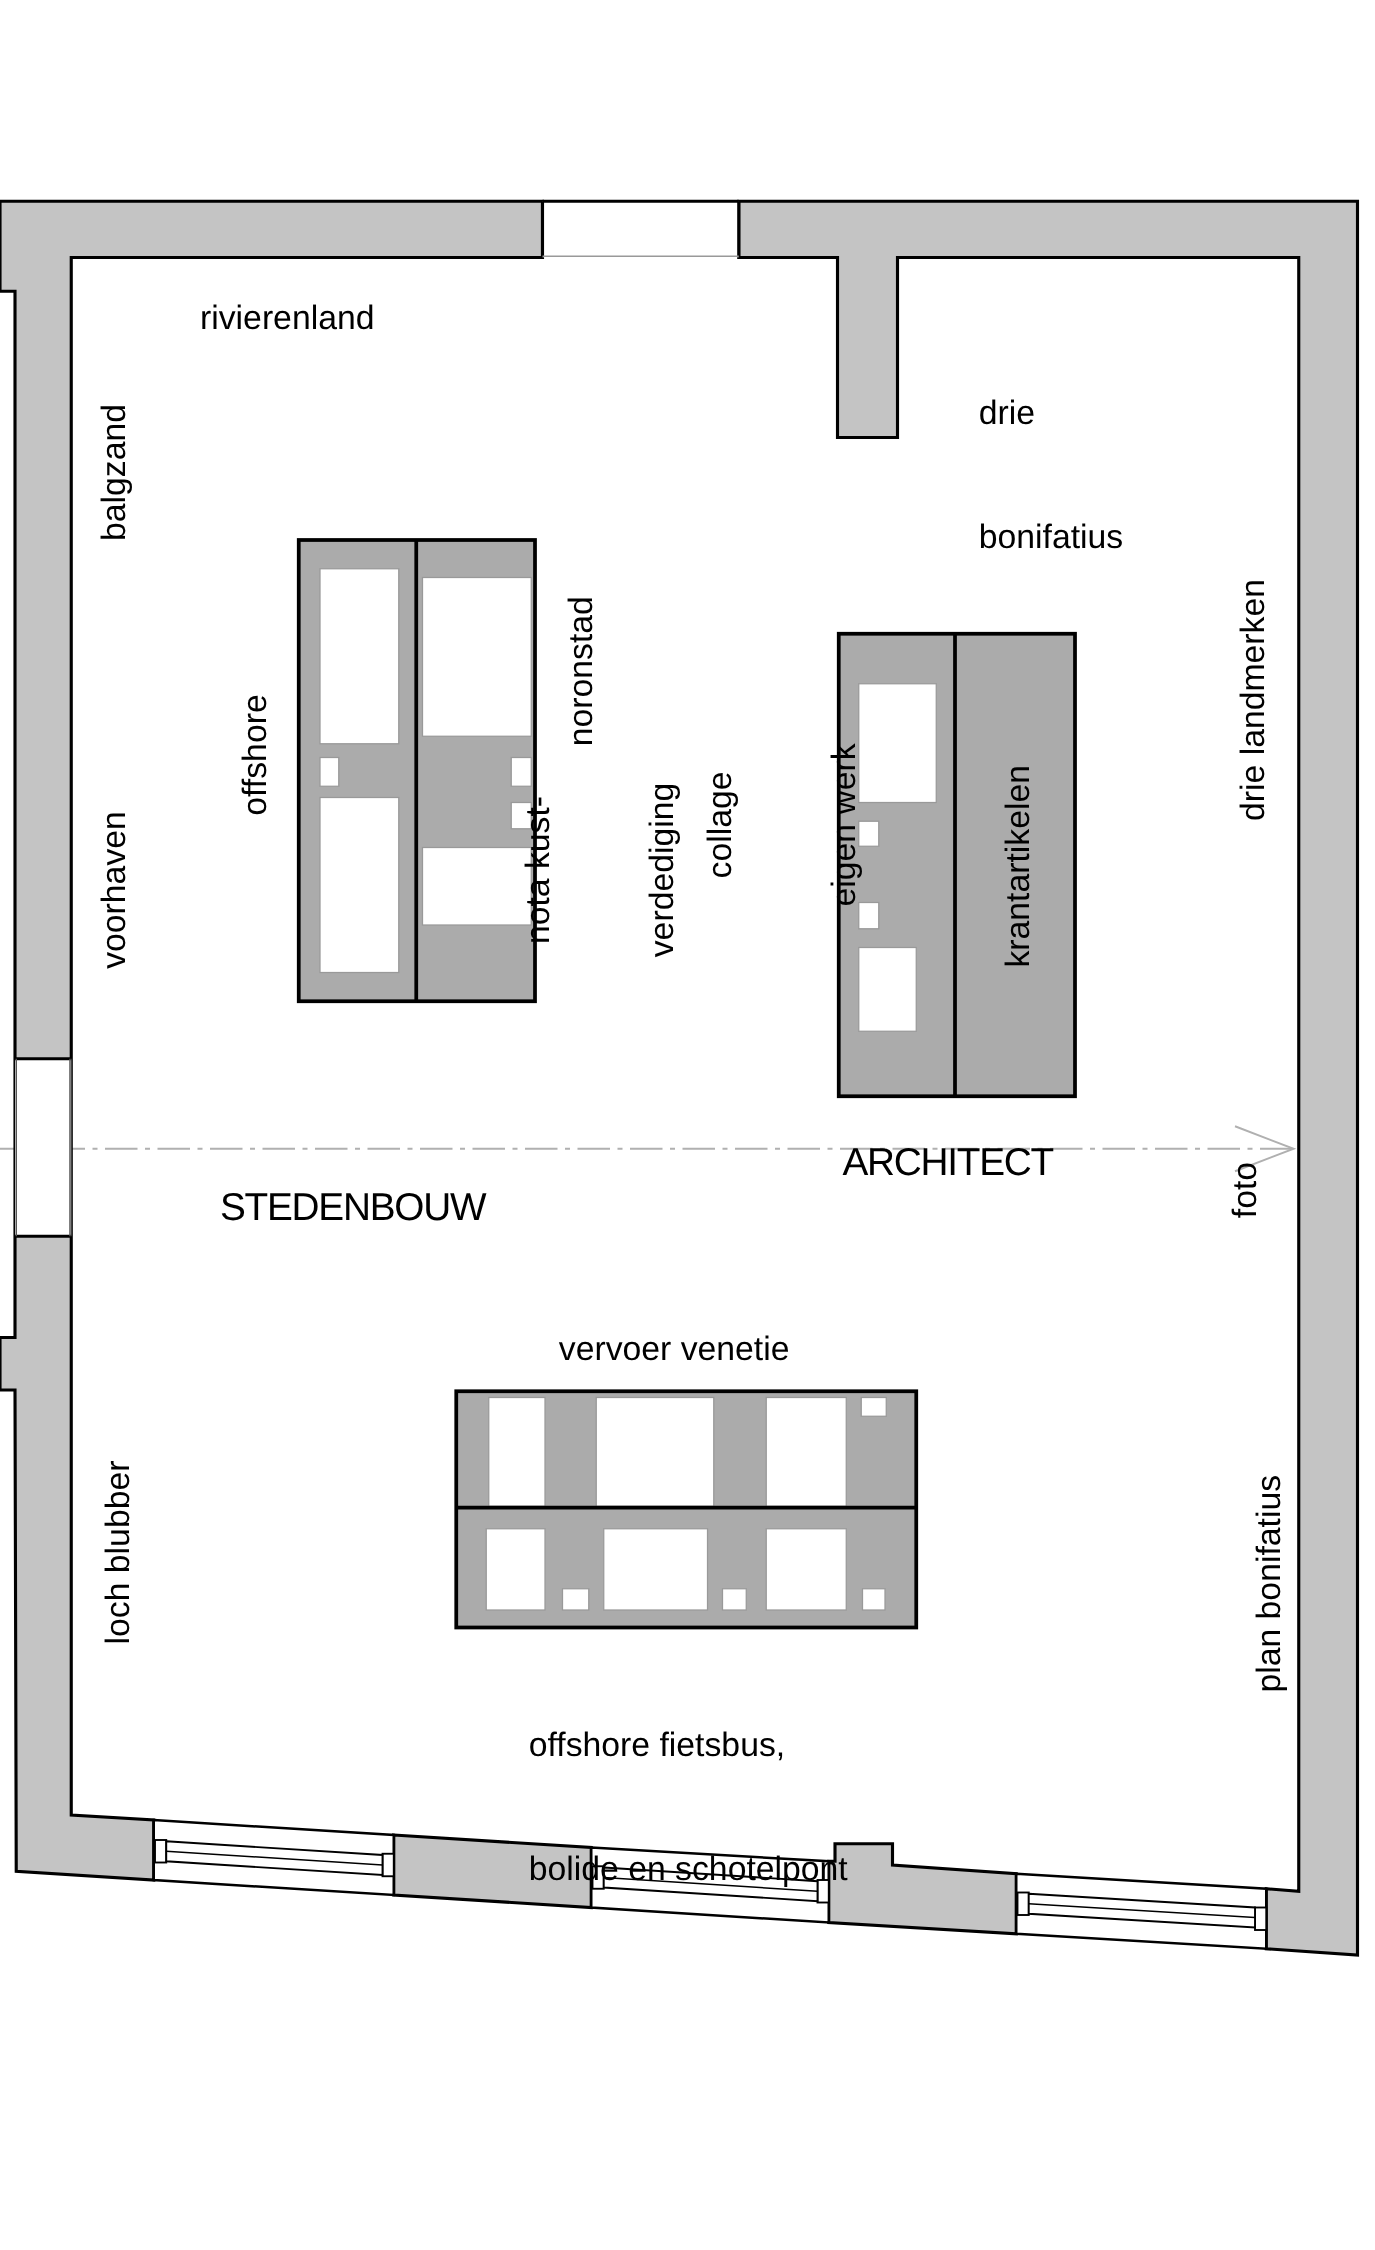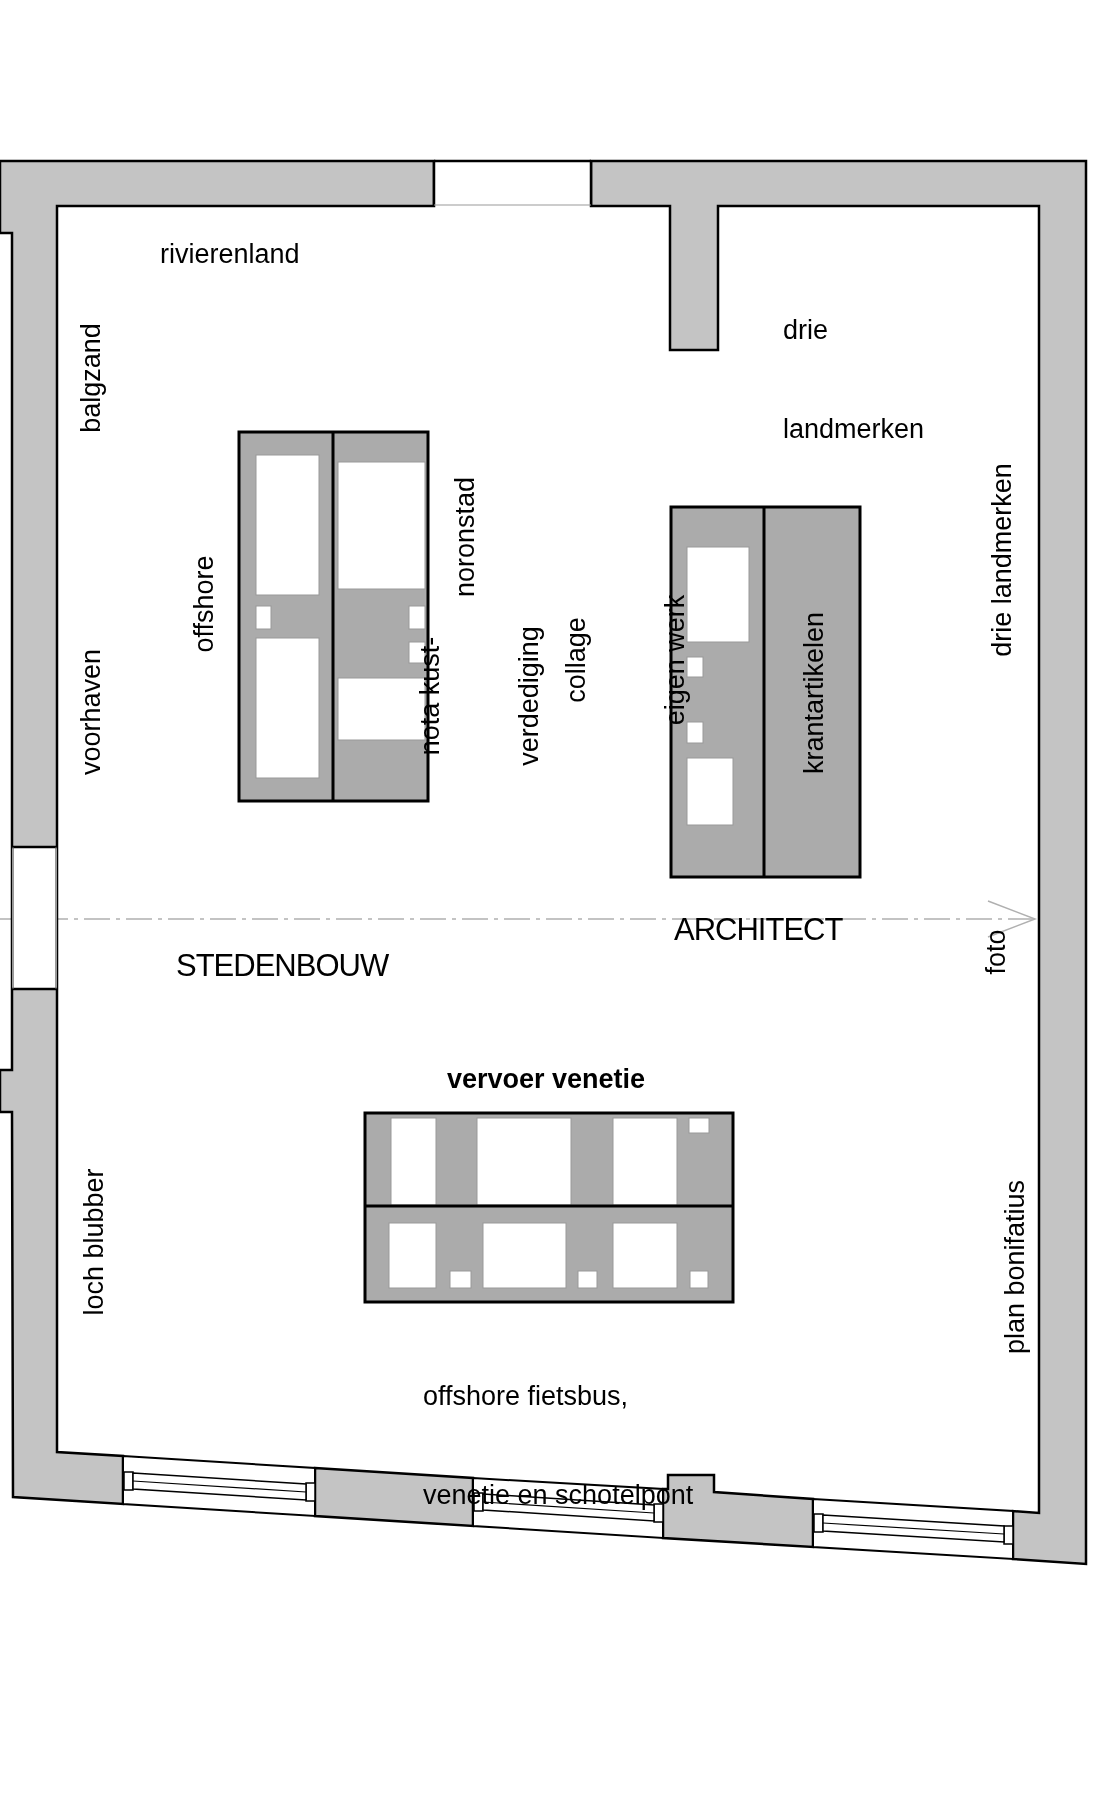--- a/index.html
+++ b/index.html
@@ -125,34 +125,34 @@
         <rect x="690" y="1271" width="18" height="17"></rect>
       </g>
       <line x1="365" y1="1206" x2="733" y2="1206" stroke="#000" stroke-width="3"></line>
     </g>
   </svg>
 
   <div class="lbl lbl-sm" style="left:160px;top:238px;">rivierenland</div>
 
   <div class="lbl lbl-sm two-line" style="left:783px;top:248px;">
     <div>drie</div>
-    <div>landmerken</div>
+    <div>bonifatius</div>
   </div>
 
   <div class="lbl lbl-title" style="left:176px;top:806px;">
     <div>STEDENBOUW</div>
   </div>
 
   <div class="lbl lbl-title" style="left:674px;top:898px;">ARCHITECT</div>
 
-  <div class="lbl lbl-sm" style="left:447px;top:1063px;font-weight:bold;">vervoer venetie</div>
+  <div class="lbl lbl-sm" style="left:447px;top:1063px;">vervoer venetie</div>
 
   <div class="lbl lbl-sm two-line" style="left:423px;top:1314px;">
     <div>offshore fietsbus,</div>
-    <div>venetie en schotelpont</div>
+    <div>bolide en schotelpont</div>
   </div>
 
 
   <div class="lbl lbl-sm vert" style="left:91px;top:378px;">balgzand</div>
 
   <div class="lbl lbl-sm vert" style="left:91px;top:712px;">voorhaven</div>
 
   <div class="lbl lbl-sm vert" style="left:204px;top:604px;">offshore</div>
 
   <div class="lbl lbl-sm vert" style="left:465px;top:537px;">noronstad</div>

